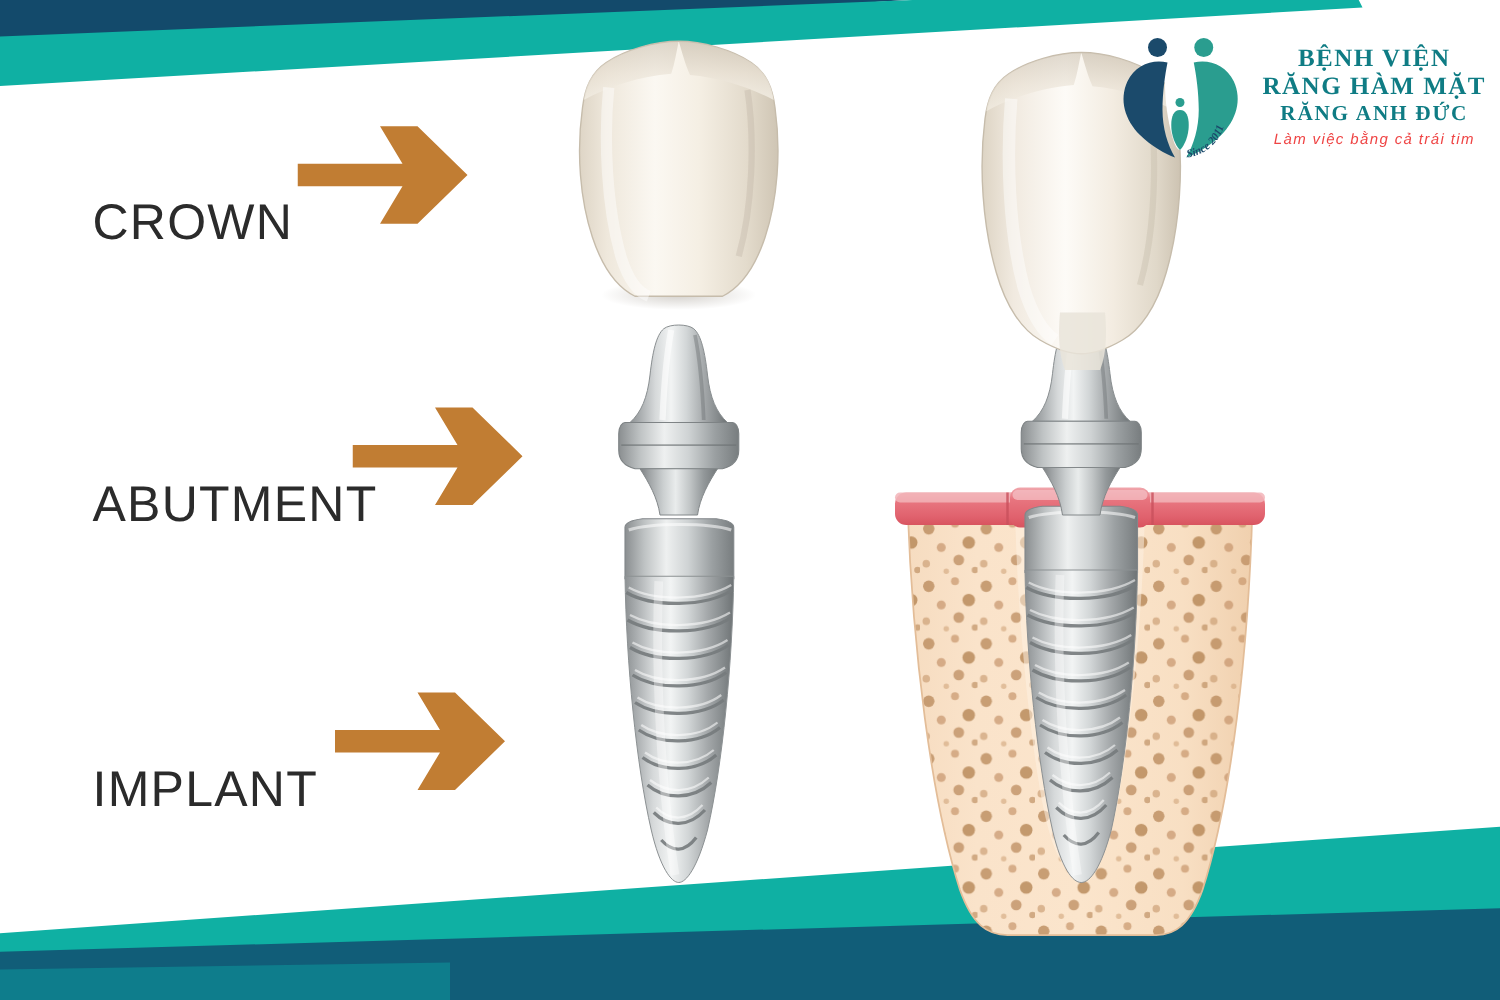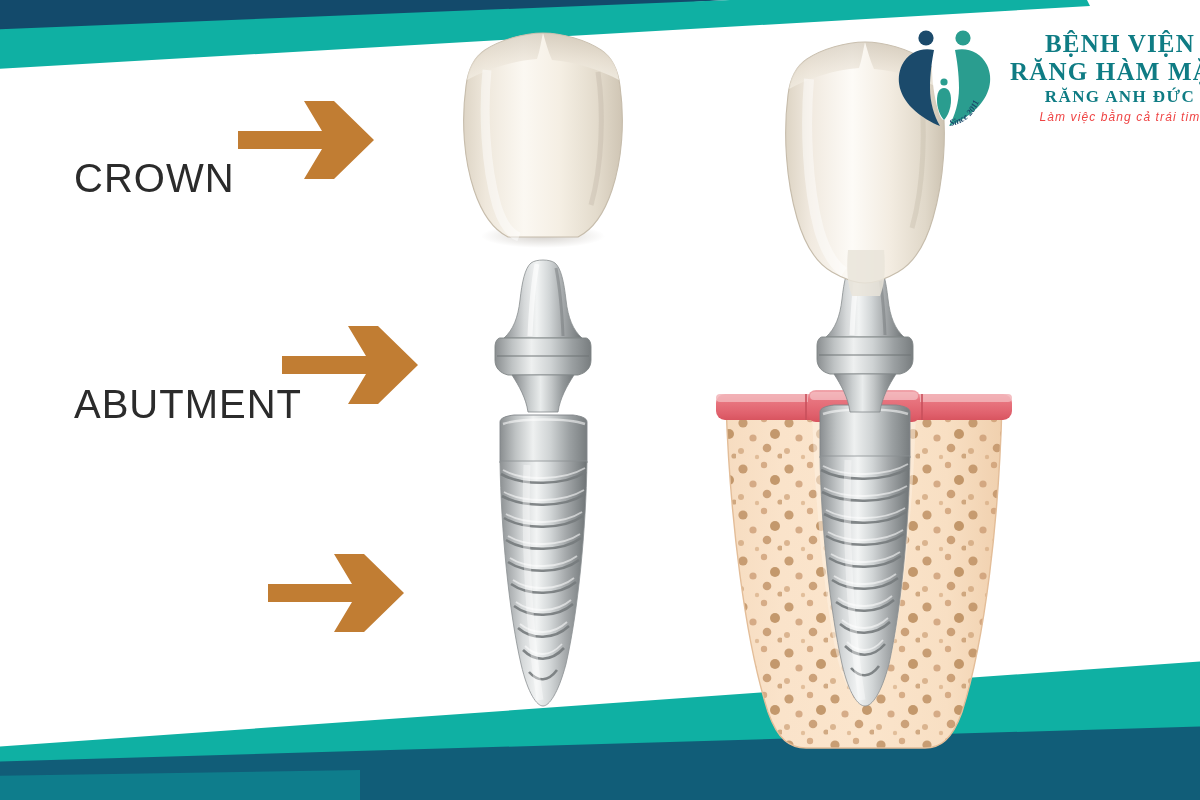--- a/index.html
+++ b/index.html
@@ -55,21 +55,21 @@
     top: 22px;
     display: flex;
     align-items: center;
     gap: 10px;
   }
   .logo-mark { width: 112px; height: 112px; flex: 0 0 auto; position: relative; }
   .logo-text { display: flex; flex-direction: column; align-items: center; }
   .logo-l1, .logo-l2 {
     font-family: "Liberation Serif", serif;
     font-weight: bold;
-    font-size: 25px;
+    font-size: 20px;
     letter-spacing: 1.2px;
     color: #0f7c84;
     line-height: 1.12;
     white-space: nowrap;
   }
   .logo-l3 {
     font-family: "Liberation Serif", serif;
     font-weight: bold;
     font-size: 17px;
     letter-spacing: 1.4px;
@@ -410,20 +410,21 @@
     </svg>
   </div>
   <div class="arrow a3">
     <svg width="150" height="90" viewBox="0 0 150 90" xmlns="http://www.w3.org/2000/svg">
       <path d="M 0 36 L 84 36 L 66 6 L 96 6 L 136 45 L 96 84 L 66 84 L 84 54 L 0 54 Z" fill="#c17d33"></path>
     </svg>
   </div>
 
   <div class="label crown">CROWN</div>
   <div class="label abutment">ABUTMENT</div>
+  <div class="label implant">IMPLANT</div>
 
   <div class="logo-block">
     <div class="logo-mark">
       <svg width="112" height="112" viewBox="0 0 112 112" xmlns="http://www.w3.org/2000/svg">
 
         <circle cx="38" cy="16" r="7.6" fill="#1b4a6b"></circle>
         <path d="M 46 28
                  C 34 25 20 30 14 43
                  C 7 58 12 74 24 86
                  C 33 95 44 101 52 104

